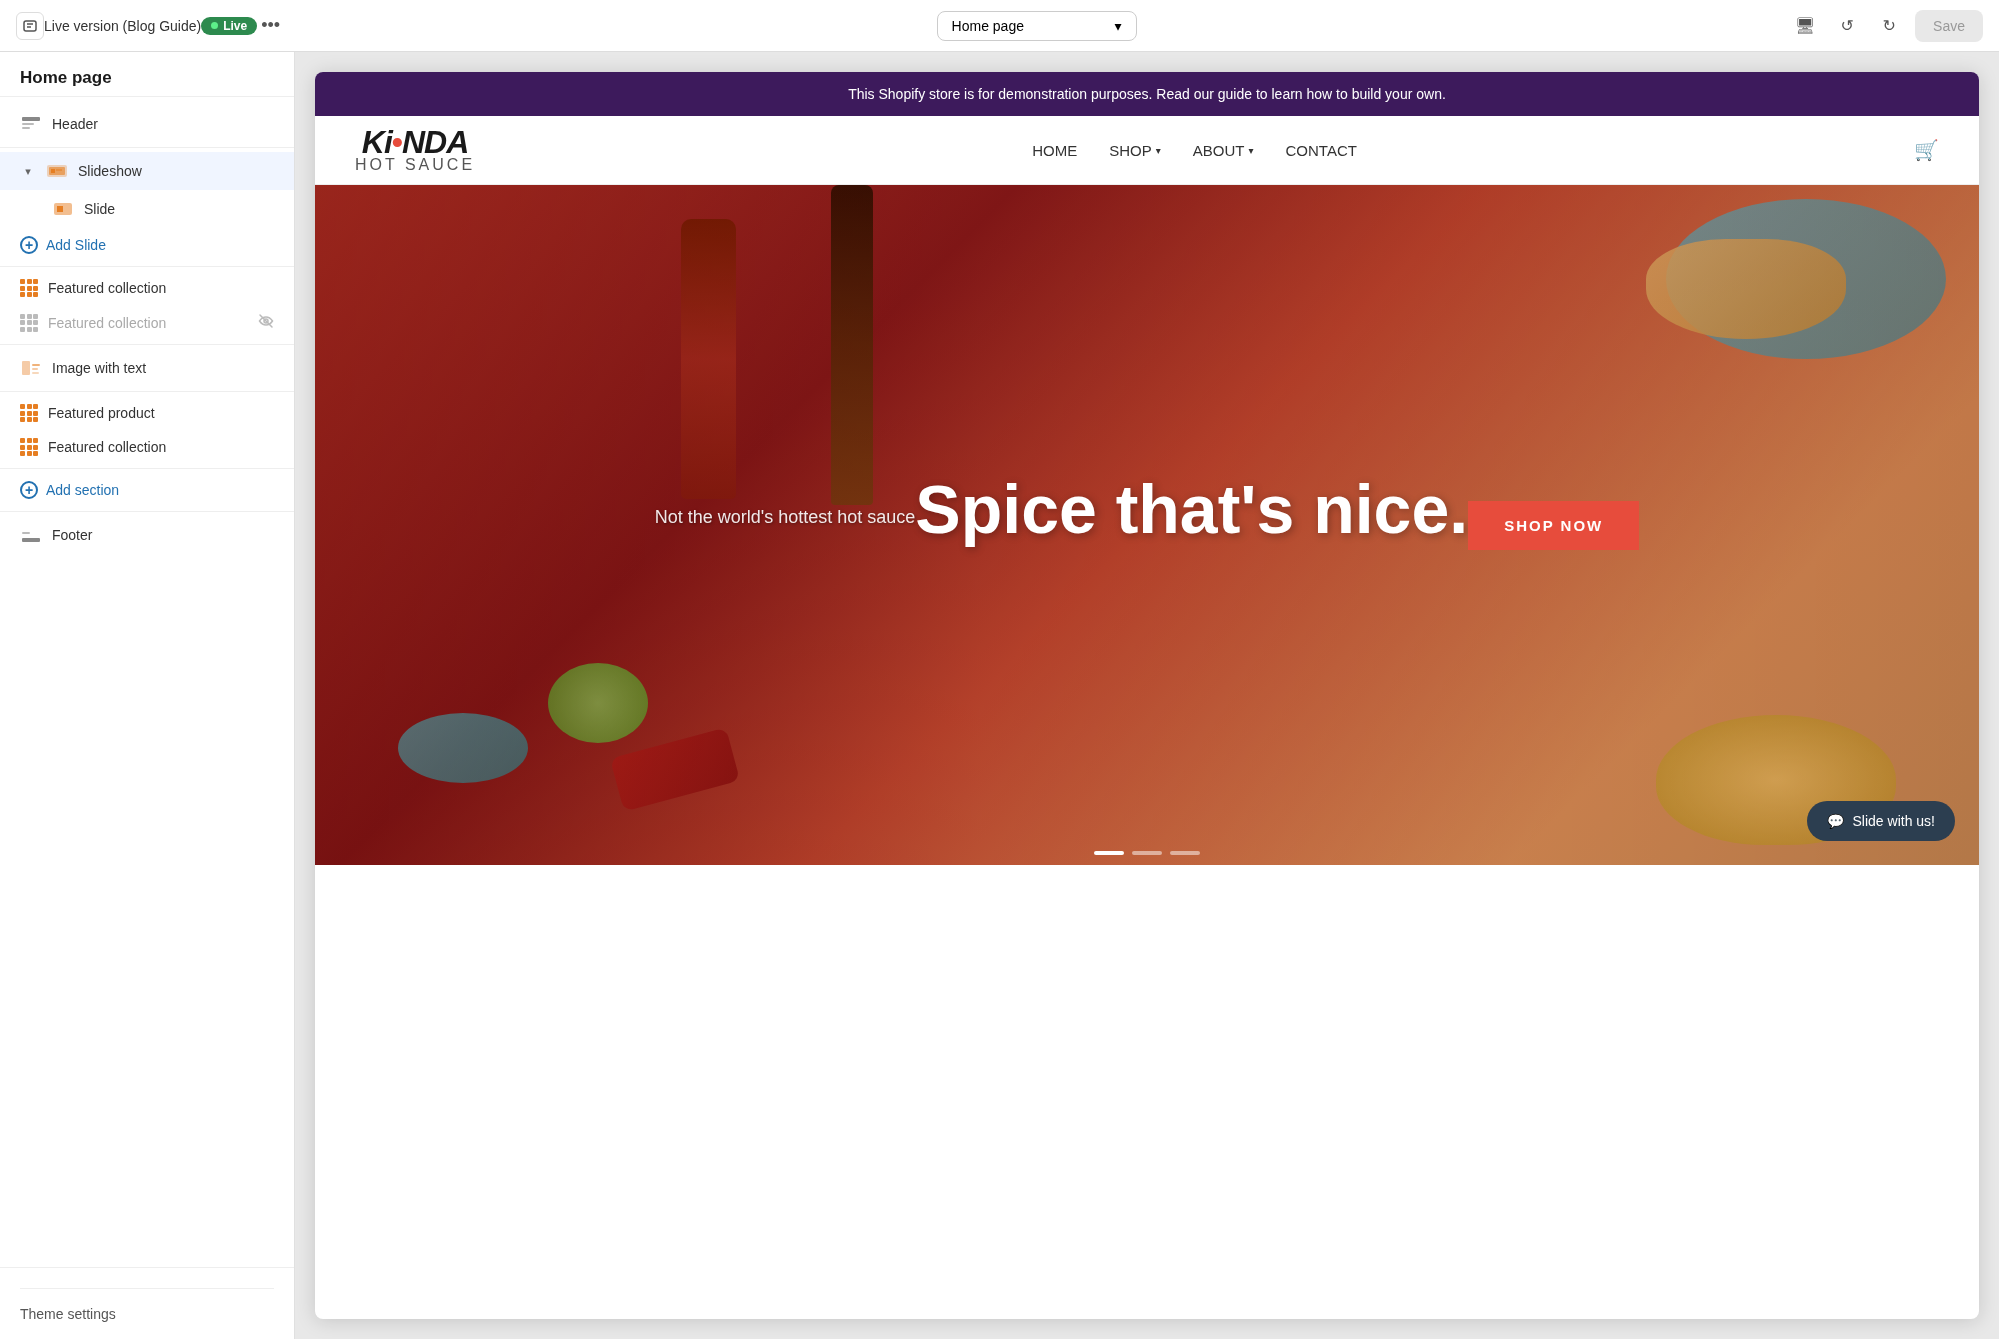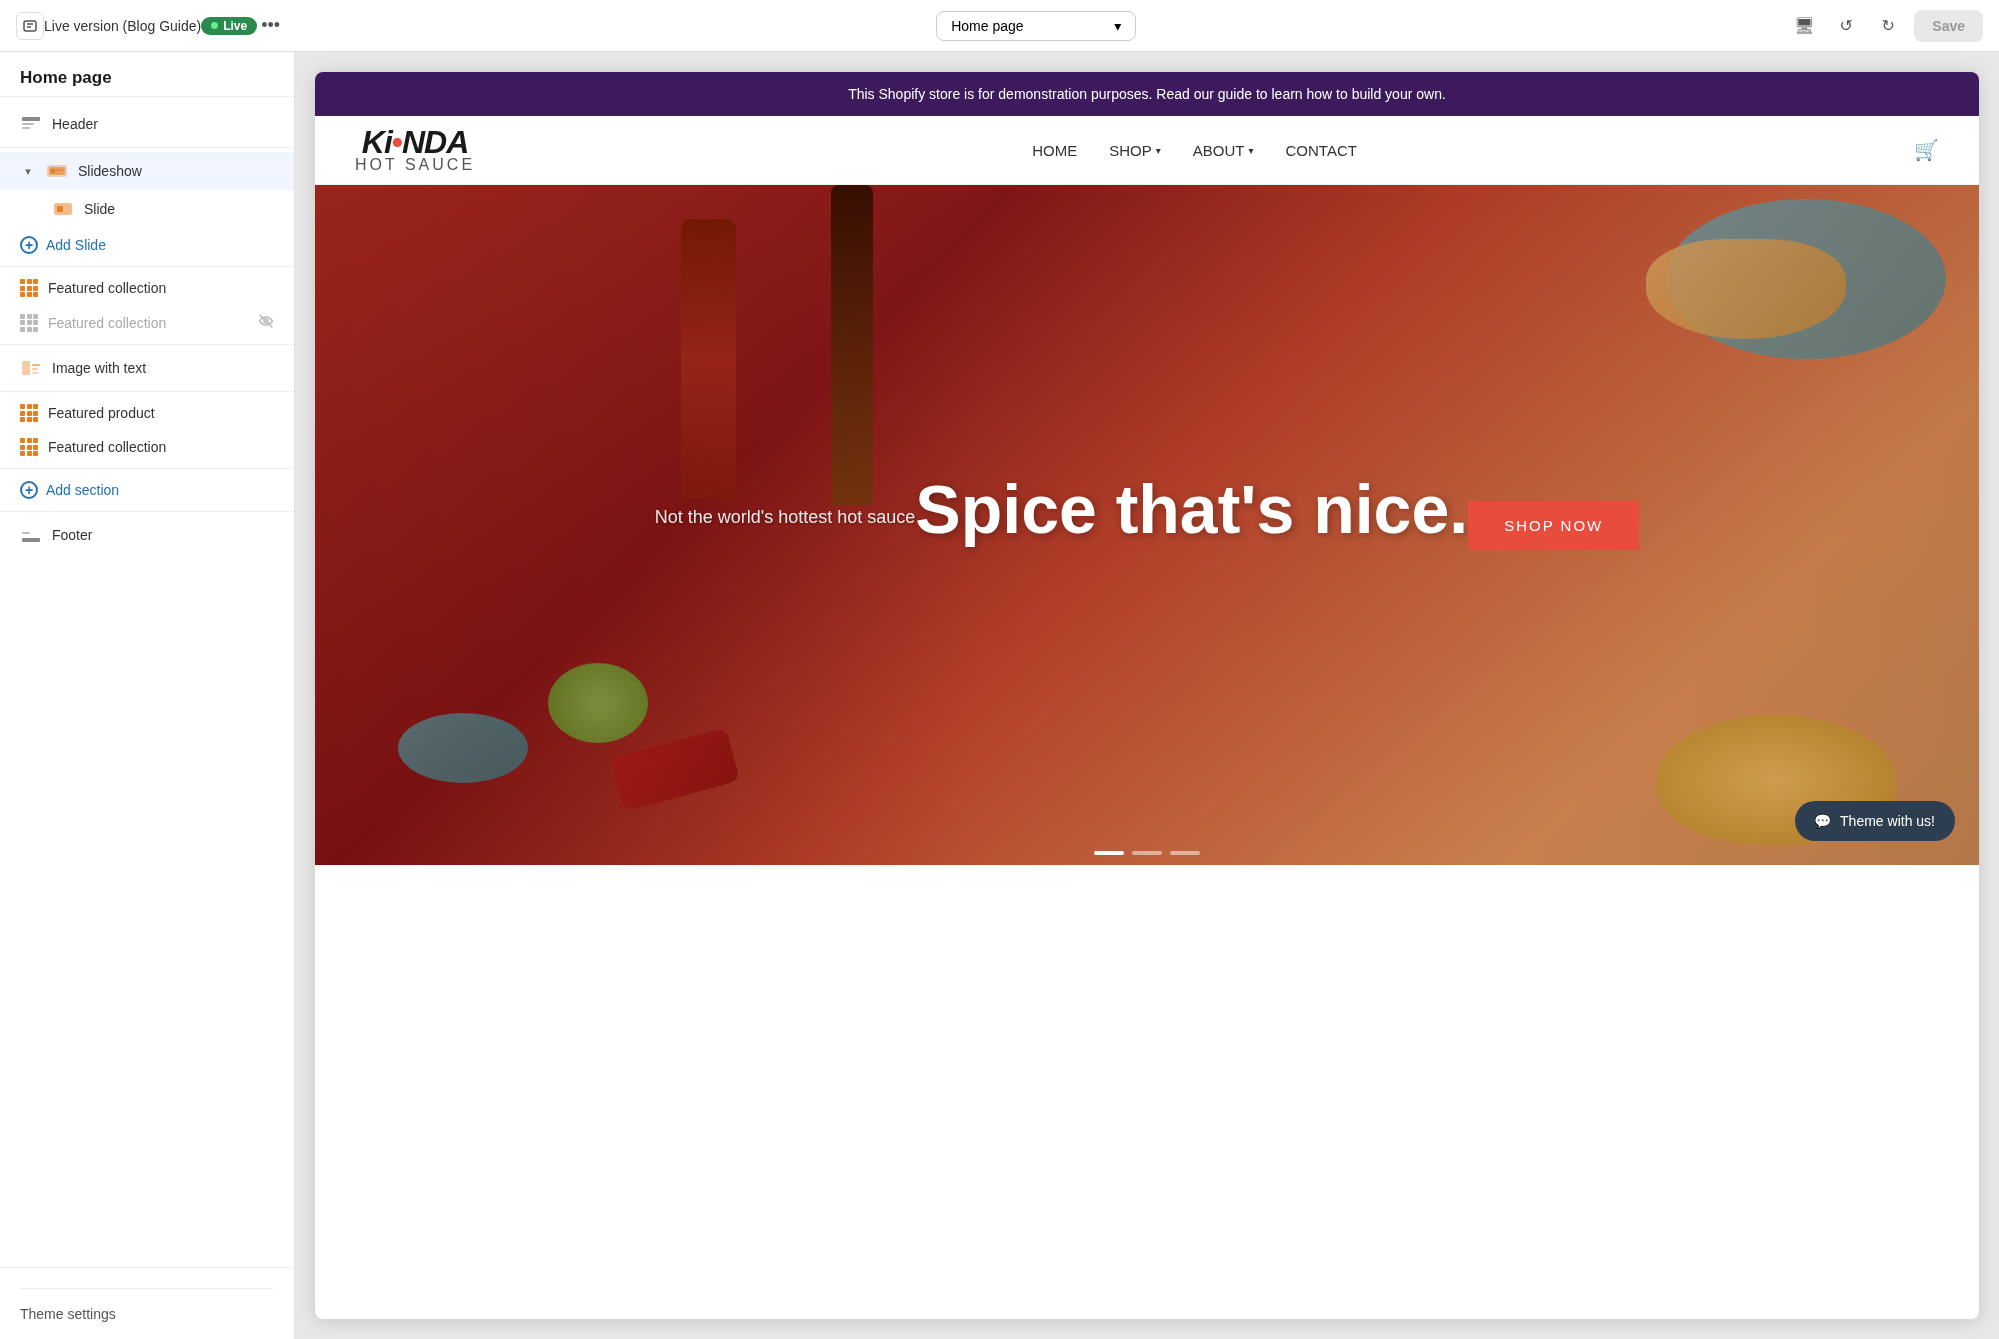--- a/index.html
+++ b/index.html
@@ -12,21 +12,21 @@
     }
     .toolbar-back { width: 28px; height: 28px; border: 1px solid #ddd; border-radius: 6px; display: flex; align-items: center; justify-content: center; cursor: pointer; background: #fff; }
     .toolbar-title { font-size: 14px; font-weight: 500; color: #333; }
     .toolbar-live-badge { background: #2d8a4e; color: #fff; border-radius: 12px; padding: 2px 10px; font-size: 12px; font-weight: 600; display: flex; align-items: center; gap: 5px; }
     .toolbar-live-dot { width: 7px; height: 7px; background: #5df08a; border-radius: 50%; }
     .toolbar-more { font-size: 18px; color: #555; cursor: pointer; padding: 0 4px; }
     .toolbar-center { flex: 1; display: flex; justify-content: center; }
     .toolbar-page-select { border: 1px solid #ccc; border-radius: 8px; padding: 6px 14px; font-size: 14px; background: #fff; cursor: pointer; display: flex; align-items: center; gap: 8px; min-width: 200px; justify-content: space-between; }
     .toolbar-right { display: flex; align-items: center; gap: 10px; }
     .toolbar-icon-btn { width: 32px; height: 32px; border: none; background: transparent; cursor: pointer; display: flex; align-items: center; justify-content: center; color: #555; font-size: 16px; border-radius: 6px; }
-    .save-btn { background: #e8e8e8; color: #999; border: none; border-radius: 8px; padding: 8px 18px; font-size: 14px; font-weight: 700; cursor: not-allowed; }
+    .save-btn { background: #e8e8e8; color: #999; border: none; border-radius: 8px; padding: 8px 18px; font-size: 14px; font-weight: 400; cursor: not-allowed; }
 
     
     .layout { display: flex; padding-top: 52px; height: 100vh; }
 
     
     .sidebar { width: 295px; background: #fff; border-right: 1px solid #e0e0e0; display: flex; flex-direction: column; overflow-y: auto; flex-shrink: 0; }
     .sidebar-header { padding: 16px 20px 8px; font-size: 17px; font-weight: 600; color: #1a1a1a; border-bottom: 1px solid #eee; }
     .sidebar-items { flex: 1; padding: 8px 0; }
     .sidebar-item { display: flex; align-items: center; padding: 8px 20px; cursor: pointer; gap: 10px; position: relative; }
     .sidebar-item.active { background: #f0f5ff; }
@@ -67,21 +67,21 @@
     .store-nav-link { font-size: 15px; font-weight: 500; color: #333; text-decoration: none; display: flex; align-items: center; gap: 4px; }
     .store-nav-link .chevron { font-size: 10px; }
     .store-cart-icon { font-size: 20px; cursor: pointer; color: #333; }
 
     
     .hero { position: relative; height: 680px; overflow: hidden; }
     .hero-bg { position: absolute; inset: 0; background: linear-gradient(135deg, #c0392b 0%, #8b1a1a 30%, #c84b31 50%, #e8a060 80%, #d4a060 100%); }
     .hero-content-overlay { position: absolute; inset: 0; display: flex; flex-direction: row; align-items: center; justify-content: center; color: #fff; text-align: center; }
     .hero-subtitle { font-size: 18px; font-weight: 300; margin-bottom: 16px; color: rgba(255,255,255,0.9); text-shadow: 1px 1px 3px rgba(0,0,0,0.4); }
     .hero-title { font-size: 68px; font-weight: 700; line-height: 1.1; margin-bottom: 32px; text-shadow: 2px 2px 8px rgba(0,0,0,0.3); }
-    .hero-cta { background: #e74c3c; color: #fff; border: none; padding: 16px 36px; font-size: 15px; font-weight: 400; letter-spacing: 2px; cursor: pointer; text-transform: uppercase; }
+    .hero-cta { background: #e74c3c; color: #fff; border: none; padding: 16px 36px; font-size: 15px; font-weight: 700; letter-spacing: 2px; cursor: pointer; text-transform: uppercase; }
 
     
     .chat-widget { position: absolute; bottom: 24px; right: 24px; background: #2c3e50; color: #fff; border-radius: 24px; padding: 12px 20px; font-size: 14px; cursor: pointer; display: flex; align-items: center; gap: 8px; }
 
     
     .food-decor { position: absolute; inset: 0; pointer-events: none; }
 
     
     .slideshow-dots { position: absolute; bottom: 10px; left: 50%; transform: translateX(-50%); display: flex; gap: 8px; }
     .dot { width: 30px; height: 4px; background: rgba(255,255,255,0.5); border-radius: 2px; }
@@ -323,21 +323,21 @@
         </div>
 
         <div class="slideshow-dots">
           <div class="dot active"></div>
           <div class="dot"></div>
           <div class="dot"></div>
         </div>
 
         <div class="chat-widget">
           <span>💬</span>
-          <span>Theme with us!</span>
+          <span>Slide with us!</span>
         </div>
 
       </div>
 
     </div>
   </div>
 
 </div>
 
 </body></html>

